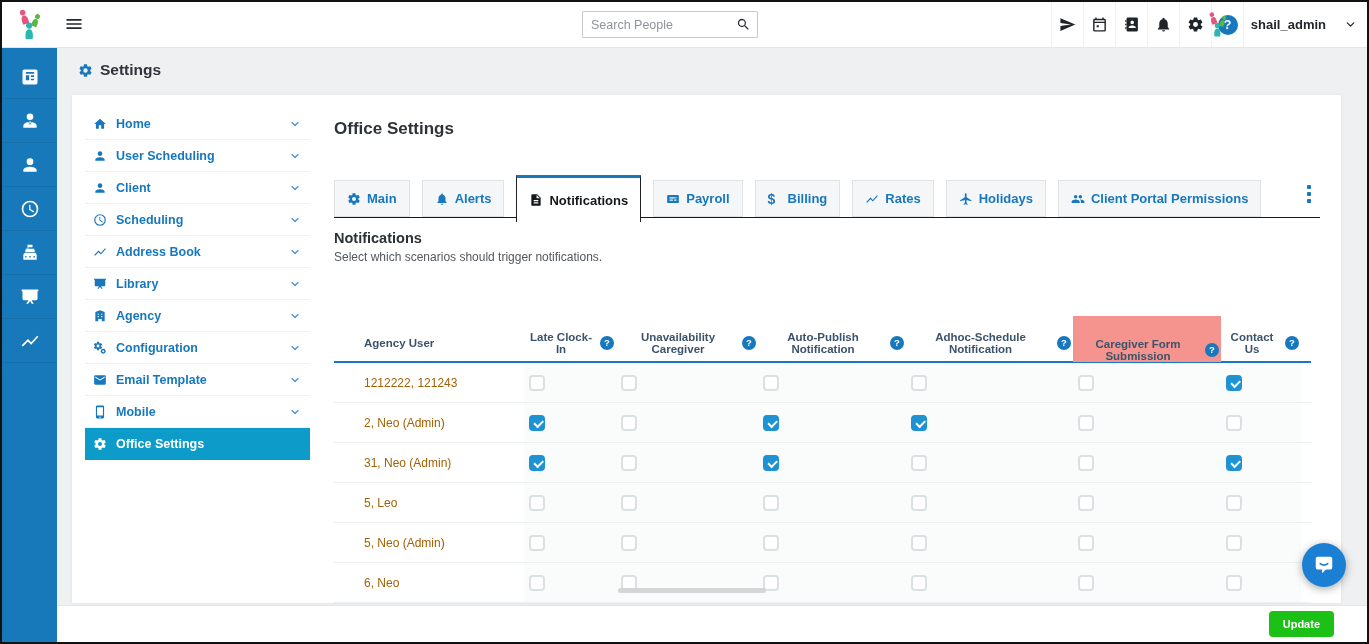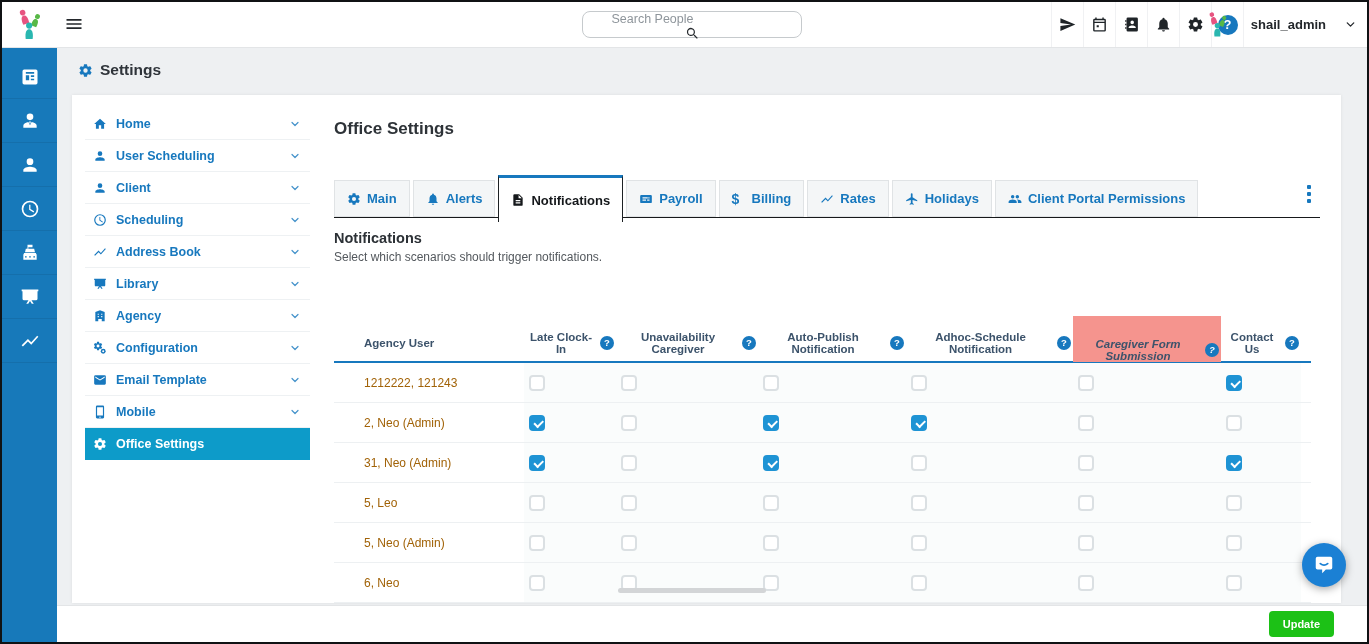--- a/index.html
+++ b/index.html
@@ -4,21 +4,21 @@
 <style>
   html,body{margin:0;padding:0;background:#fff;font-family:"Liberation Sans",sans-serif;}
   .screen{position:relative;width:1369px;height:644px;border:2px solid #101214;box-sizing:border-box;background:#eef0f2;overflow:hidden;}
 
   
   .topbar{position:absolute;left:0;top:0;right:0;height:45px;background:#fff;border-bottom:1px solid #e3e5e7;z-index:6;}
   .logo-box{position:absolute;left:0;top:0;width:55px;height:45px;display:flex;align-items:center;justify-content:center;background:#fff;cursor:pointer;}
   .logo-box svg{width:36px;height:36px;}
   .hamburger{position:absolute;left:62px;top:12px;width:20px;height:20px;color:#24282c;background:none;border:none;padding:0;cursor:pointer;}
   .hamburger svg{width:20px;height:20px;}
-  .search-wrap{position:absolute;left:580px;top:9px;width:220px;height:27px;border:1px solid #c6cacd;border-radius:8px;background:#fff;display:flex;align-items:center;box-sizing:border-box;flex-direction:column;}
+  .search-wrap{position:absolute;left:580px;top:9px;width:176px;height:27px;border:1px solid #c6cacd;border-radius:1px;background:#fff;display:flex;align-items:center;box-sizing:border-box;}
   .search-input{flex:1;border:none;outline:none;font-size:12.5px;padding:0 8px;color:#333;background:transparent;font-family:inherit;min-width:0;}
   .search-input::placeholder{color:#8e959b;}
   .search-btn{width:28px;height:100%;display:flex;align-items:center;justify-content:center;color:#272b2f;cursor:pointer;}
   .search-btn svg{width:15px;height:15px;}
   .tb-actions{position:absolute;left:1049px;top:0;height:45px;display:flex;}
   .tb-cell{width:31px;height:45px;display:flex;align-items:center;justify-content:center;border-left:1px solid #f0f1f3;color:#1f2428;cursor:pointer;}
   .tb-cell:last-child{border-right:1px solid #f0f1f3;}
   .tb-cell .icon svg{width:17px;height:17px;display:block;}
   .help-circle{width:14px;height:14px;border-radius:50%;background:#1778be;color:#fff;font-size:9.5px;font-weight:700;display:inline-flex;align-items:center;justify-content:center;flex:0 0 14px;line-height:1;}
   .help-circle.big{width:20px;height:20px;font-size:13px;flex:0 0 20px;}
@@ -48,40 +48,40 @@
   .nav-item{height:32px;display:flex;align-items:center;padding:0 9px 0 8px;border-bottom:1px solid #eef1f3;color:#1778be;cursor:pointer;font-weight:700;font-size:12.5px;box-sizing:border-box;}
   .nav-item .icon{width:14px;height:14px;flex:0 0 14px;display:flex;}
   .nav-item .icon svg{width:14px;height:14px;}
   .nav-label{margin-left:9px;white-space:nowrap;}
   .nav-item .chev{margin-left:auto;width:12px;height:12px;opacity:.8;display:flex;}
   .nav-item.active{background:#0d9bc9;color:#fff;border-color:transparent;}
 
   
   .main{position:absolute;left:261px;top:0;width:1008px;height:100%;}
   .main-title{position:absolute;left:1px;top:24px;font-size:17px;font-weight:700;color:#2e3338;margin:0;}
-  .tab-strip{position:absolute;left:1px;top:80px;width:986px;height:42px;display:flex;align-items:flex-end;border-bottom:1px solid #17191b;}
+  .tab-strip{position:absolute;left:1px;top:80px;width:986px;height:42px;display:flex;align-items:flex-end;border-bottom:1px solid #17191b;gap:9px;}
   .tab{height:37px;display:flex;align-items:center;gap:6px;padding:0 12px;margin-right:3px;background:#f4f6f7;border:1px solid #e0e3e5;color:#1778be;font-size:13px;font-weight:700;cursor:pointer;white-space:nowrap;box-sizing:border-box;}
   .tab .icon{width:14px;height:14px;display:flex;}
   .tab .icon svg{width:14px;height:14px;}
   .tab .dol{font-size:14px;font-weight:700;line-height:1;}
   .tab.active{height:47px;margin-bottom:-5px;background:#fff;border:1px solid #1d2124;border-top:3px solid #1778be;border-bottom:none;color:#15181b;position:relative;z-index:2;}
   .kebab{position:absolute;right:28px;top:88px;display:flex;flex-direction:column;gap:3px;cursor:pointer;padding:2px;}
   .kebab .dot{width:4px;height:4px;background:#1778be;border-radius:1px;}
 
   .section-head{position:absolute;left:1px;top:135px;}
   .section-head h2{margin:0;font-size:14.5px;font-weight:700;color:#2c3136;}
   .section-head p{margin:4px 0 0;font-size:12px;color:#53585d;}
 
   
   .ntable{position:absolute;left:1px;top:228px;width:977px;}
   .thead,.trow{display:grid;grid-template-columns:190px 92px 142px 148px 167px 148px 80px;}
   .thead{height:38px;border-bottom:2px solid #1778be;}
   .th{display:flex;align-items:center;justify-content:center;font-size:11.5px;font-weight:700;color:#3c536b;text-align:center;gap:4px;padding:0 2px;}
   .th.user-col{justify-content:flex-start;padding-left:30px;}
-  .th.hl{background:#f5948e;margin-top:-7px;padding-top:22px;font-style:italic;}
+  .th.hl{background:#f5948e;margin-top:-7px;padding-top:22px;}
   .trow{height:39px;border-bottom:1px solid #edf0f2;background:#fff;}
   .td{display:flex;align-items:center;}
   .td.user-col{padding-left:30px;font-size:12px;color:#a16207;}
   .td.cb-col{background:#fafcfc;padding-left:5px;}
   .cb{width:16px;height:16px;border:2px solid #dbe0e3;border-radius:4px;background:#fff;cursor:pointer;box-sizing:border-box;position:relative;}
   .cb.checked{background:#1e93d4;border-color:#1e93d4;}
   .cb.checked::after{content:"";position:absolute;left:2.5px;top:3px;width:7px;height:3.5px;border-left:2px solid #fff;border-bottom:2px solid #fff;transform:rotate(-45deg);}
 
   .hscroll{position:absolute;left:1px;top:492px;width:977px;height:7px;}
   .hscroll .thumb{position:absolute;left:284px;top:1px;width:148px;height:5px;background:#d3d5d7;border-radius:3px;cursor:pointer;}

